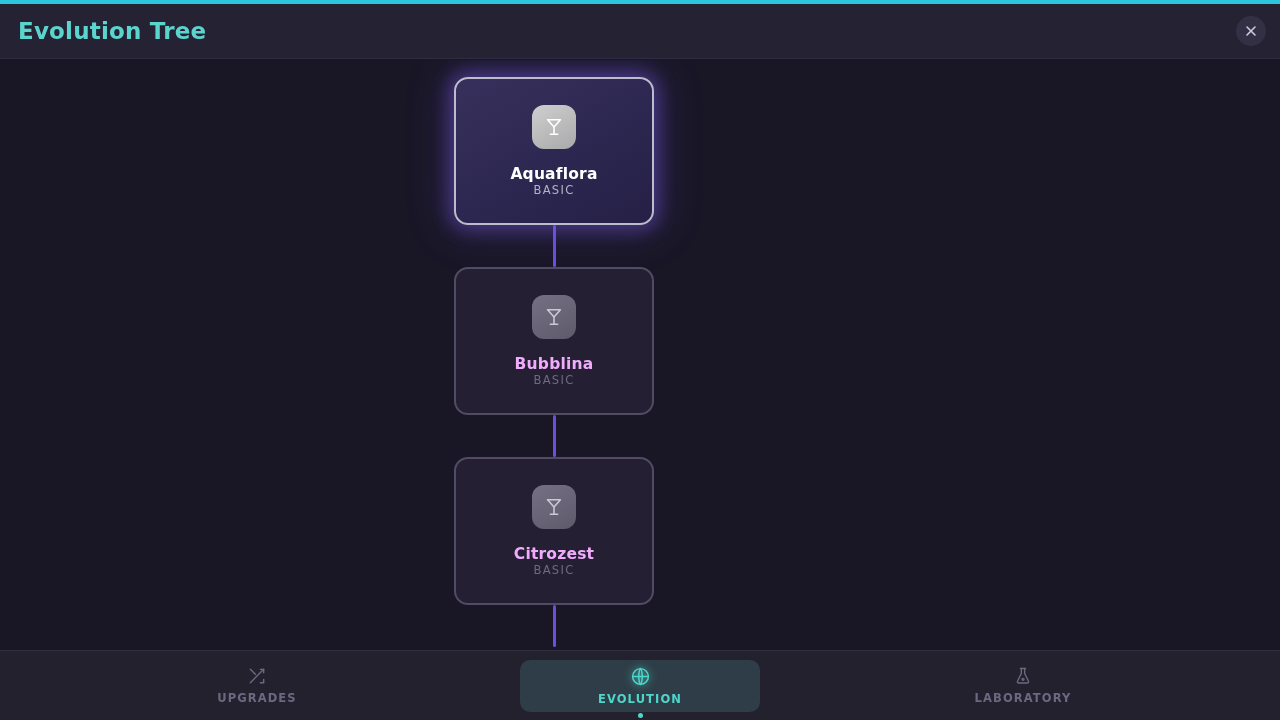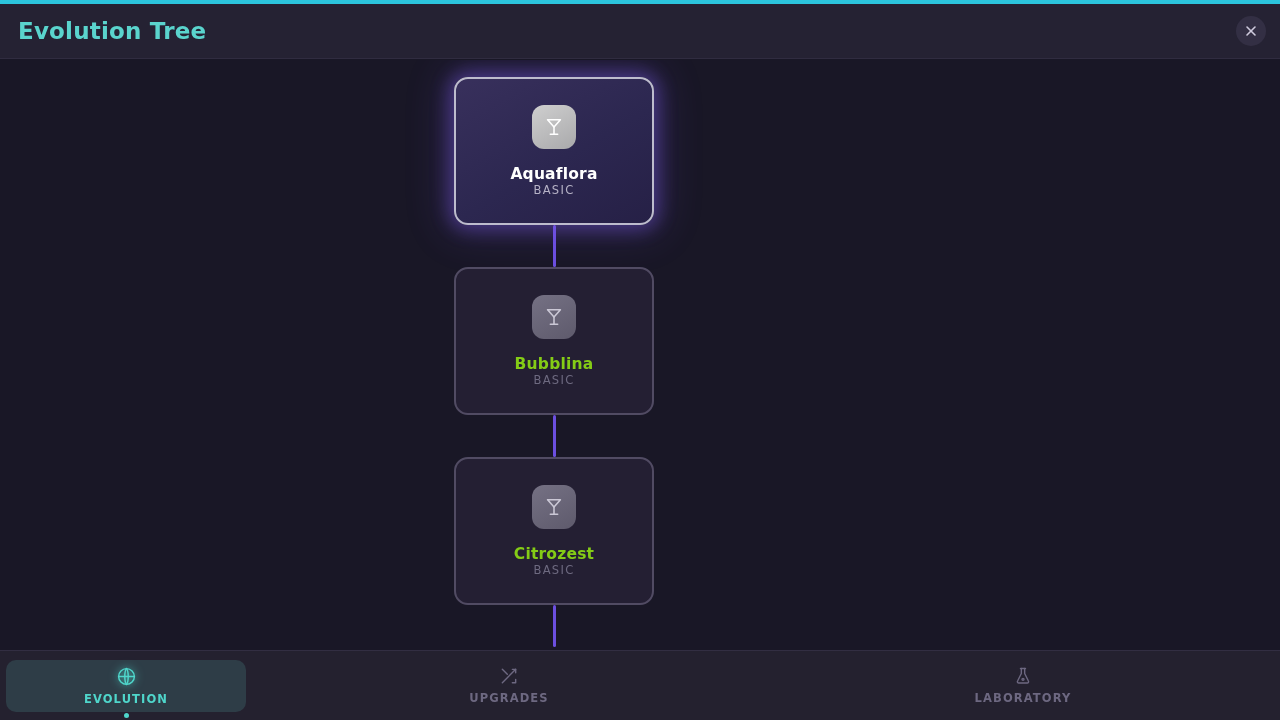--- a/index.html
+++ b/index.html
@@ -122,21 +122,21 @@
   .locked .node-icon {
     background: linear-gradient(150deg, #757184 0%, #5e5a6c 100%);
   }
 
   .node-name {
     font-size: 15.5px;
     font-weight: bold;
     letter-spacing: 0.2px;
   }
   .unlocked .node-name { color: #ffffff; }
-  .locked   .node-name { color: #84cc16; }
+  .locked   .node-name { color: #f0abfc; }
 
   .node-tier {
     font-size: 11.5px;
     letter-spacing: 1.3px;
   }
   .unlocked .node-tier { color: #b6b2c6; }
   .locked   .node-tier { color: #6e6a80; }
 
   .connector {
     width: 3px;
@@ -261,48 +261,48 @@
       <div class="node-tier">BASIC</div>
     </div>
 
     <div class="connector" style="height:42px;"></div>
 
   </div>
 </div>
 
 <div id="bottom-nav">
 
+  <div class="nav-tab">
+    <span class="nav-icon">
+      <svg width="20" height="20" viewBox="0 0 24 24" fill="none" stroke-width="1.7" stroke-linecap="round" stroke-linejoin="round">
+        <path d="M16 4h4v4"></path>
+        <path d="M4 20L20 4"></path>
+        <path d="M16 20h4v-4"></path>
+        <path d="M4 4l6 6"></path>
+      </svg>
+    </span>
+    <span class="nav-label">UPGRADES</span>
+  </div>
+
   <div class="nav-tab active">
     <span class="nav-icon">
       <svg width="21" height="21" viewBox="0 0 24 24" fill="none" stroke-width="1.7" stroke-linecap="round" stroke-linejoin="round">
         <circle cx="12" cy="12" r="9"></circle>
         <path d="M3 12h18"></path>
         <path d="M12 3c2.6 3 2.6 15 0 18"></path>
         <path d="M12 3c-2.6 3-2.6 15 0 18"></path>
       </svg>
     </span>
     <span class="nav-label">EVOLUTION</span>
     <span class="active-dot"></span>
   </div>
 
   <div class="nav-tab">
     <span class="nav-icon">
       <svg width="20" height="20" viewBox="0 0 24 24" fill="none" stroke-width="1.7" stroke-linecap="round" stroke-linejoin="round">
-        <path d="M16 4h4v4"></path>
-        <path d="M4 20L20 4"></path>
-        <path d="M16 20h4v-4"></path>
-        <path d="M4 4l6 6"></path>
-      </svg>
-    </span>
-    <span class="nav-label">UPGRADES</span>
-  </div>
-
-  <div class="nav-tab">
-    <span class="nav-icon">
-      <svg width="20" height="20" viewBox="0 0 24 24" fill="none" stroke-width="1.7" stroke-linecap="round" stroke-linejoin="round">
         <path d="M9 3h6"></path>
         <path d="M10 3v6L5.5 18a1.6 1.6 0 0 0 1.4 2.4h10.2A1.6 1.6 0 0 0 18.5 18L14 9V3"></path>
         <circle cx="12" cy="16" r="1.2"></circle>
       </svg>
     </span>
     <span class="nav-label">LABORATORY</span>
   </div>
 
 
 

